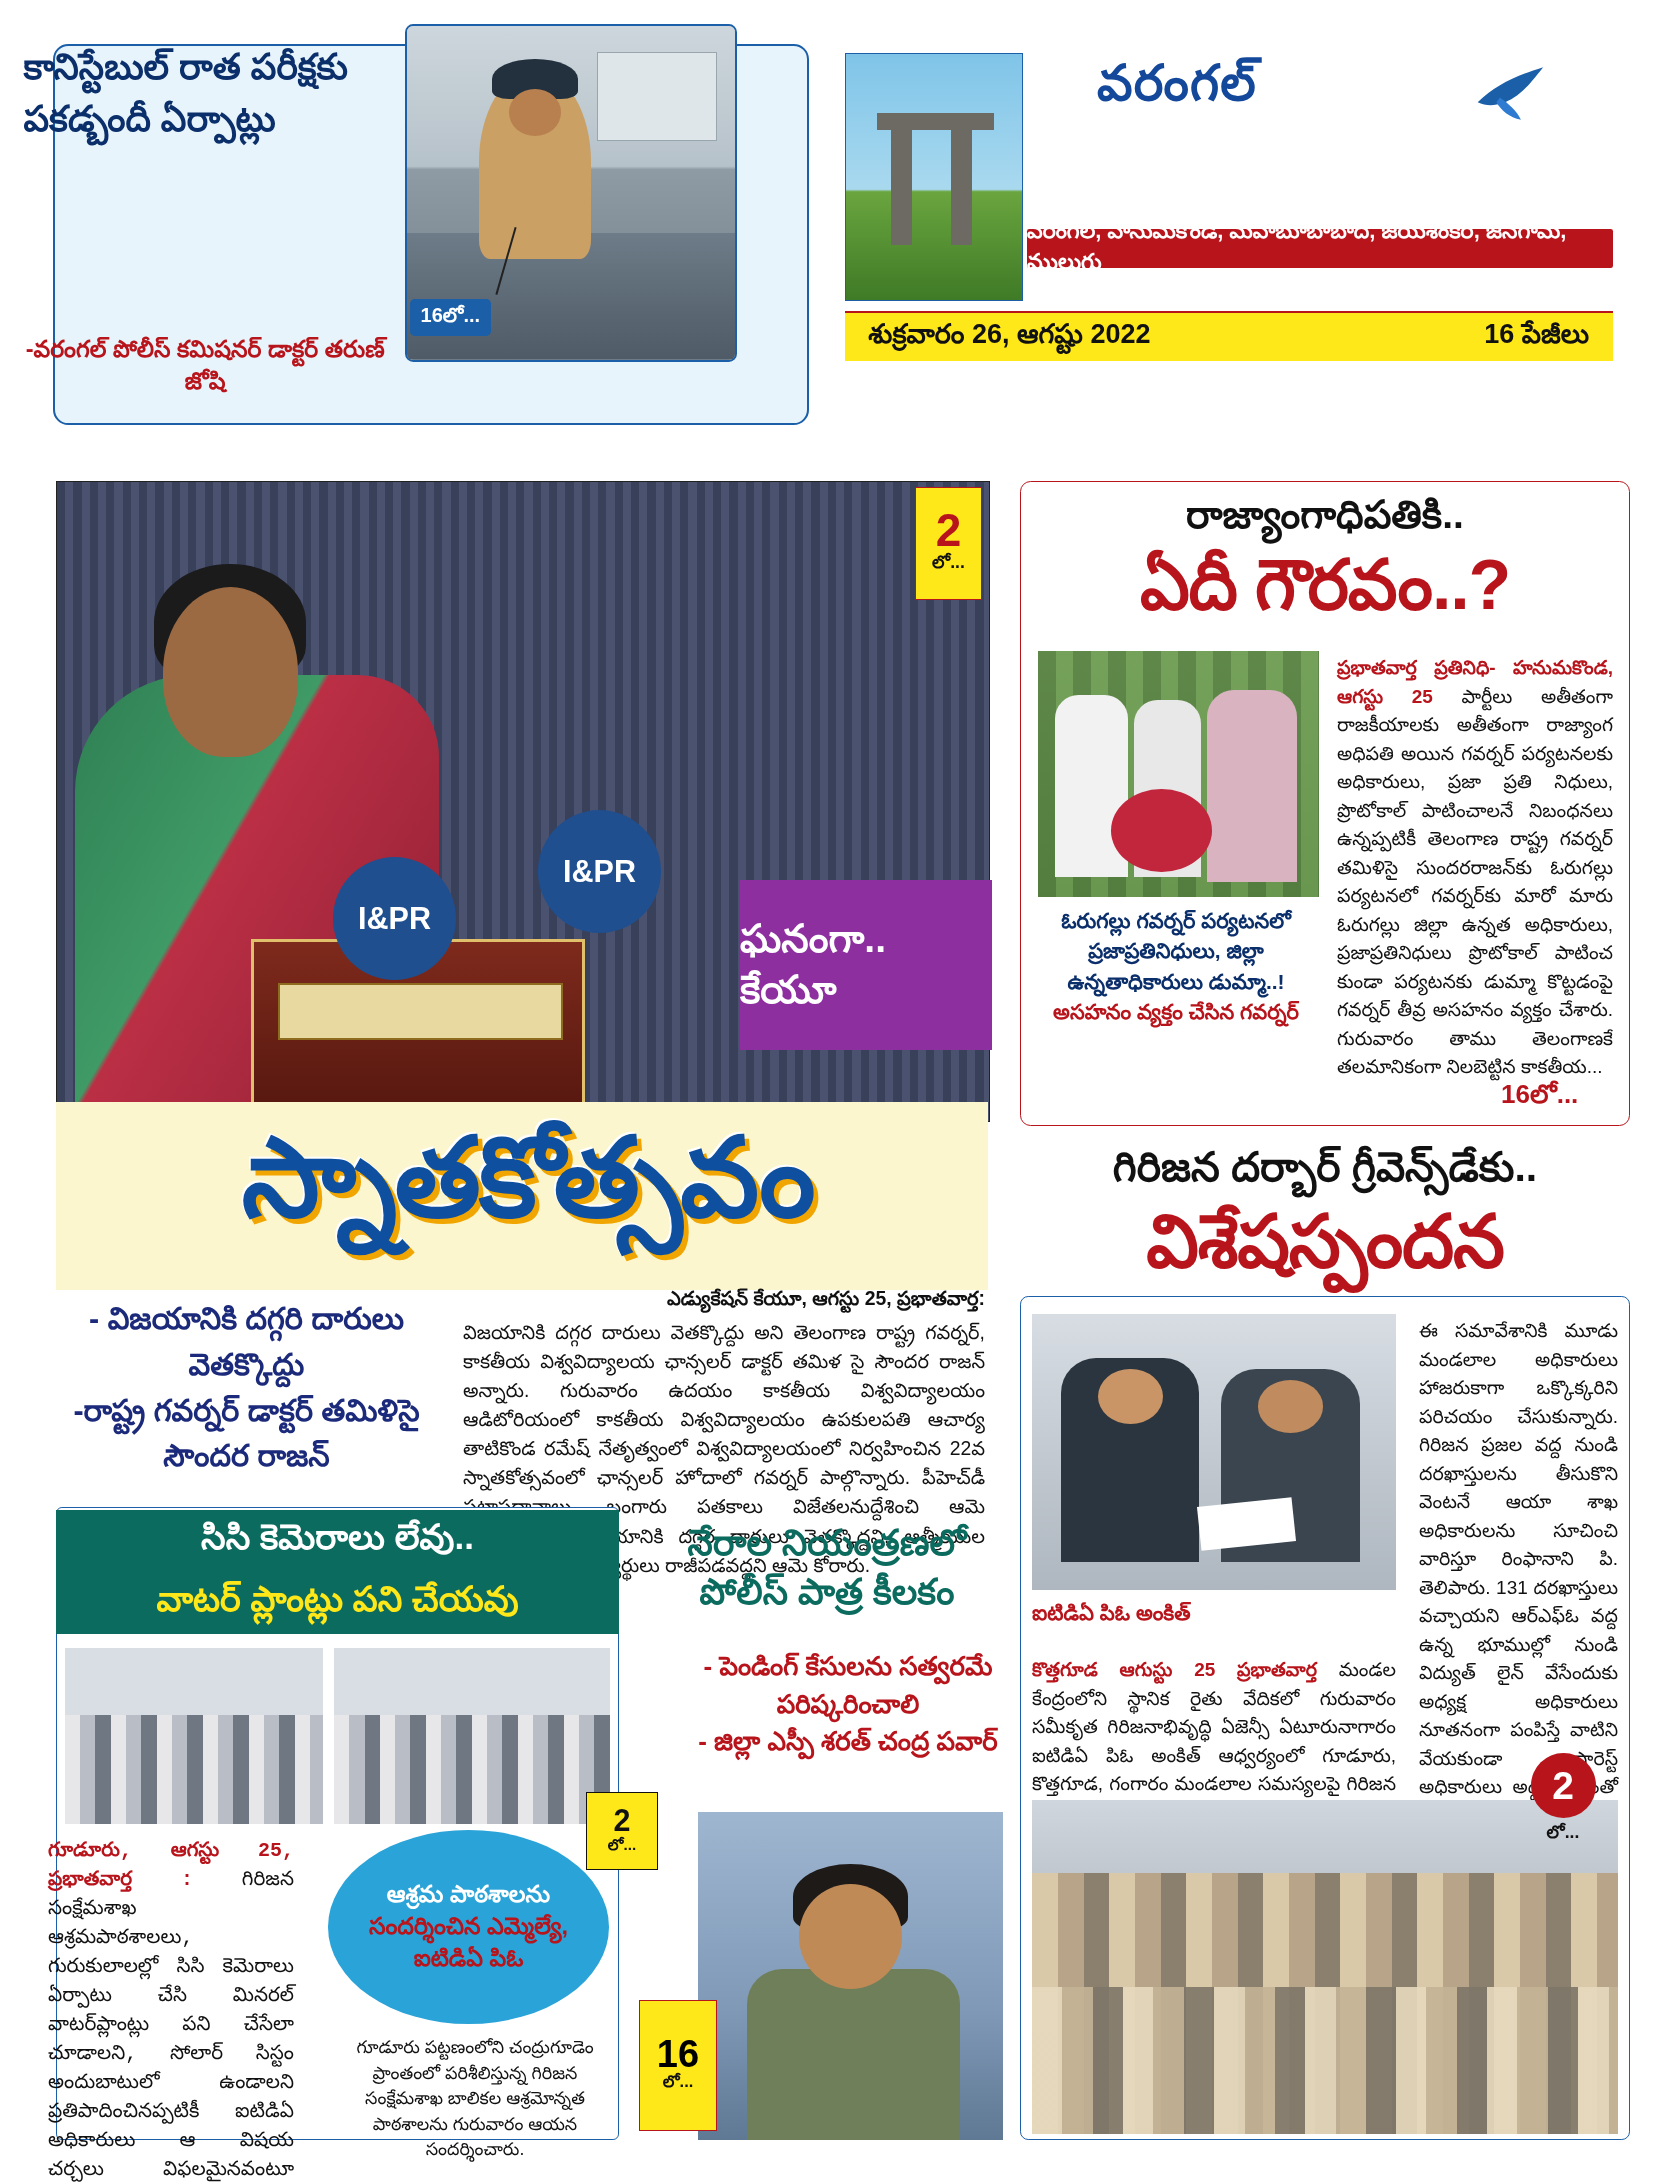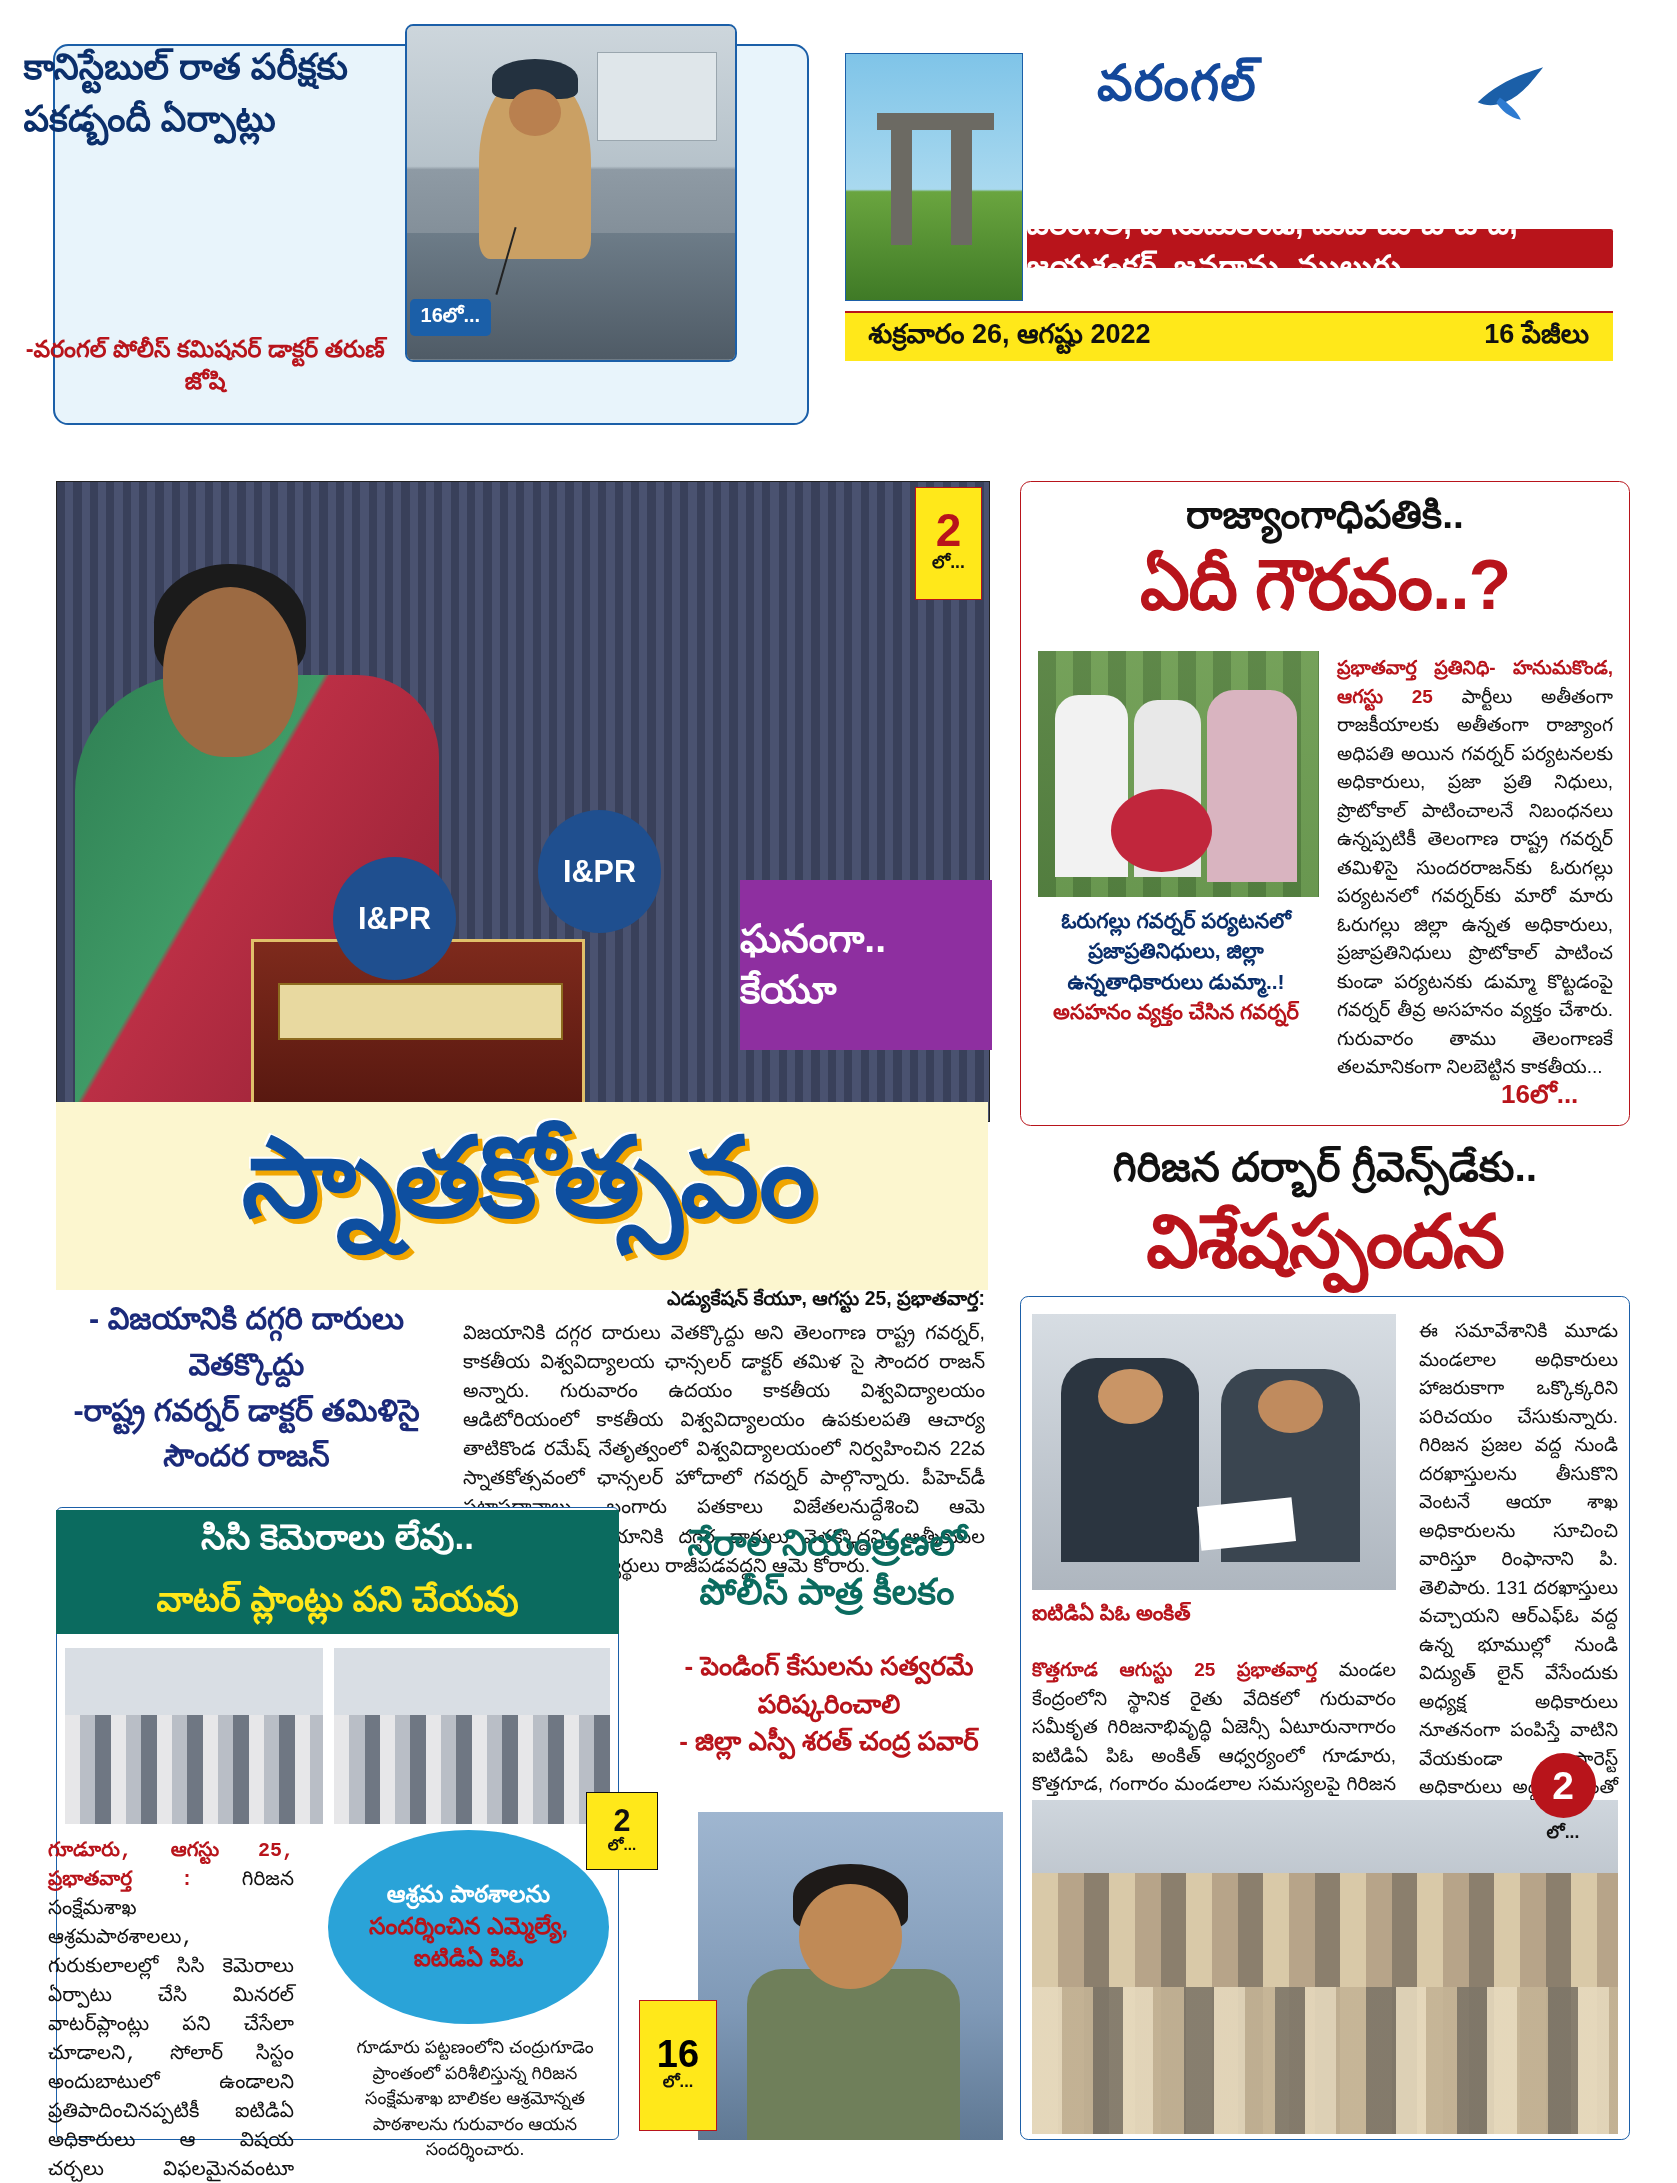--- a/index.html
+++ b/index.html
@@ -42,21 +42,21 @@
   #gate-img .pillarA,#gate-img .pillarB{position:absolute;bottom:22%;width:21px;height:54%;background:#6c6a63;}
   #gate-img .pillarA{left:26%;}
   #gate-img .pillarB{left:60%;}
   #gate-img .lintel{position:absolute;left:18%;top:24%;width:66%;height:17.6px;background:#6c6a63;}
   #masthead-title{position:absolute;left:194px;top:5.9px;width:586px;height:194px;}
   #mt-small{position:absolute;left:70px;top:13px;font-size:50px;font-weight:bold;color:#13489b;letter-spacing:1.2px;}
   #mt-big{position:absolute;left:59px;top:54px;font-size:129px;font-weight:bold;color:#b8141b;line-height:1;}
   #bird{position:absolute;left:446px;top:20px;width:76px;height:65px;}
   #editions-bar{position:absolute;left:194px;top:194px;width:586px;height:39px;
       background:#b8141b;color:#fff;display:flex;align-items:center;justify-content:center;
-      font-size:31px;font-weight:bold;border-radius:2.3px;}
+      font-size:22px;font-weight:bold;border-radius:2.3px;}
   #date-bar{position:absolute;left:11.7px;top:276px;width:768px;height:50px;background:#ffe81a;
       display:flex;align-items:center;justify-content:space-between;padding:0 23.5px;box-sizing:border-box;
       font-size:27px;font-weight:bold;color:#111;border-top:2.3px solid #b8141b;}
 
   
   #lead-photo{position:absolute;left:56px;top:481px;width:932px;height:639px;
       background:linear-gradient(#2b3550 0%,#47506d 35%,#6a6f85 100%);overflow:hidden;border:1.2px solid #222;}
   #lead-photo .crowd{position:absolute;left:0;top:0;width:100%;height:100%;
       background:repeating-linear-gradient(90deg,#39405a 0 8.2px,#4a5270 8.2px 16.4px),
                  repeating-linear-gradient(0deg,rgba(0,0,0,.18) 0 5.9px,rgba(255,255,255,.05) 5.9px 11.7px);}
@@ -120,21 +120,21 @@
   #cc-sub{position:absolute;left:352px;top:2035px;width:246px;font-size:17.6px;line-height:1.45;
       color:#111;text-align:center;}
   #tag-2lo-b{position:absolute;left:586px;top:1792px;width:70px;height:76px;background:#ffe81a;
       display:flex;flex-direction:column;align-items:center;justify-content:center;border:1.8px solid #111;}
   #tag-2lo-b .num{font-size:30.5px;font-weight:bold;color:#111;line-height:1;}
   #tag-2lo-b .sub{font-size:15.2px;font-weight:bold;color:#111;}
 
   
   #pol-head{position:absolute;left:645px;top:1519px;width:364px;text-align:center;
       font-size:36px;font-weight:bold;color:#0b6b5f;line-height:1.35;}
-  #pol-sub{position:absolute;left:647px;top:1648px;width:364px;text-align:center;
+  #pol-sub{position:absolute;left:666px;top:1648px;width:364px;text-align:center;
       font-size:26px;font-weight:bold;color:#b8141b;line-height:1.45;}
   #pol-photo{position:absolute;left:698px;top:1812px;width:305px;height:328px;overflow:hidden;
       background:linear-gradient(#8ea8c6,#4d6a8a);}
   #pol-photo .bg{position:absolute;inset:0;background:linear-gradient(#9fb6d0 0%,#7f99b7 60%,#5f7893 100%);}
   #pol-photo .body{position:absolute;left:16%;bottom:0;width:70%;height:52%;background:#6f7f5a;border-radius:35px 35px 0 0;}
   #pol-photo .face{position:absolute;left:33%;top:22%;width:34%;height:32%;background:#c08a56;border-radius:50%;}
   #pol-photo .hair{position:absolute;left:31%;top:16%;width:38%;height:20%;background:#1e1a18;border-radius:50% 50% 20% 20%;}
   #tag-16lo{position:absolute;left:639px;top:2000px;width:76px;height:129px;background:#ffe81a;
       display:flex;flex-direction:column;align-items:center;justify-content:center;border:1.8px solid #b8141b;}
   #tag-16lo .num{font-size:38px;font-weight:bold;color:#000000;line-height:.95;}

